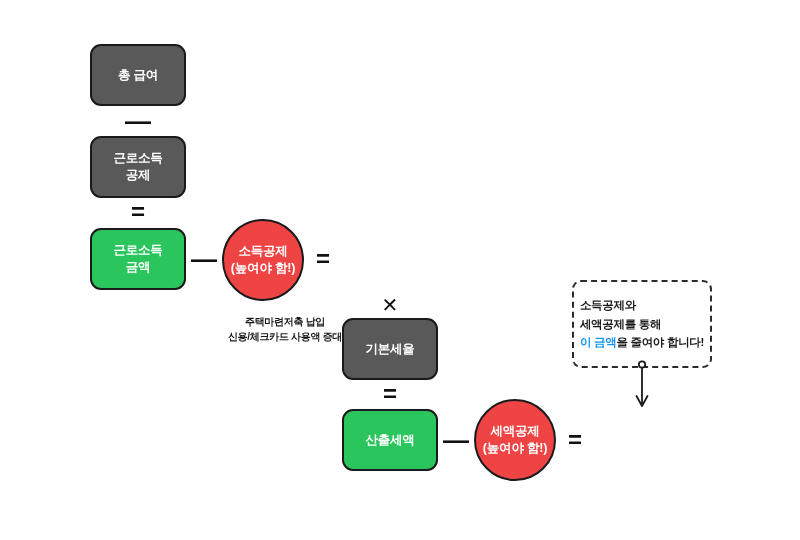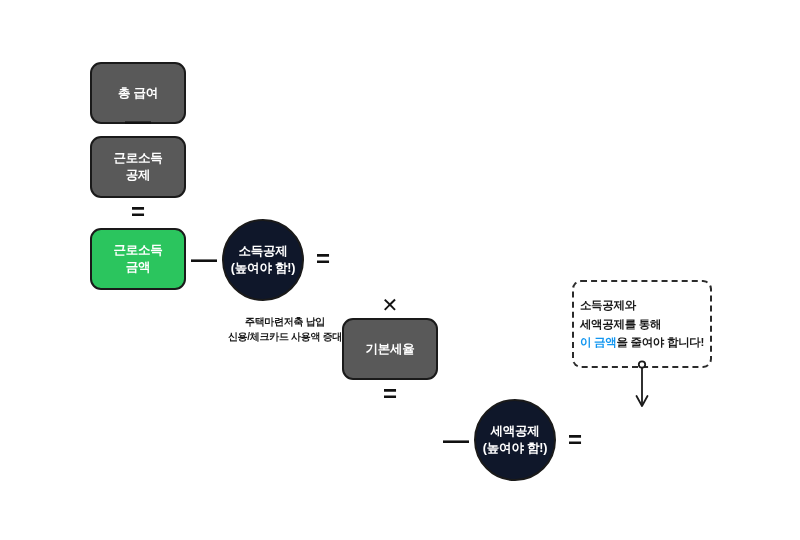--- a/index.html
+++ b/index.html
@@ -43,21 +43,21 @@
   .blue  { background: #1296f0; }
 
   .circle {
     position: absolute;
     box-sizing: border-box;
     display: flex;
     align-items: center;
     justify-content: center;
     text-align: center;
     border-radius: 50%;
-    background: #0f172a;
+    background: #ef4444;
     border: 2.5px solid #1a1a1a;
     color: #ffffff;
     font-weight: bold;
     font-size: 12.5px;
     line-height: 1.35;
     white-space: pre-line;
     letter-spacing: -0.2px;
   }
 
   
@@ -111,21 +111,21 @@
   .arrow-svg {
     position: absolute;
     overflow: visible;
   }
 </style>
 </head>
 <body>
 
 <div id="canvas">
 
-  <div class="node rect gray" style="left:90px; top:44px; width:96px; height:62px;margin-top:18px;">총 급여</div>
+  <div class="node rect gray" style="left:90px; top:44px; width:96px; height:62px;">총 급여</div>
 
   <div class="op op-minus" style="left:110px; top:108px; width:56px; height:26px;">—</div>
 
   <div class="node rect gray" style="left:90px; top:136px; width:96px; height:62px;">근로소득
 공제</div>
 
   <div class="op op-equals" style="left:110px; top:199px; width:56px; height:26px;">=</div>
 
   <div class="node rect green" style="left:90px; top:228px; width:96px; height:62px;">근로소득
 금액</div>
@@ -140,20 +140,21 @@
 
   <div class="caption" style="left:195px; top:314px; width:180px;">주택마련저축 납입
 신용/체크카드 사용액 증대</div>
 
   <div class="op op-times" style="left:372px; top:292px; width:36px; height:26px;">✕</div>
 
   <div class="node rect gray" style="left:342px; top:318px; width:96px; height:62px;">기본세율</div>
 
   <div class="op op-equals" style="left:372px; top:381px; width:36px; height:26px;">=</div>
 
+  <div class="node rect green" style="left:342px; top:409px; width:96px; height:62px;">산출세액</div>
 
   <div class="op op-minus" style="left:438px; top:427px; width:36px; height:26px;">—</div>
 
   <div class="circle" style="left:474px; top:399px; width:82px; height:82px;">세액공제
 (높여야 함!)</div>
 
   <div class="op op-equals" style="left:556px; top:427px; width:38px; height:26px;">=</div>
 
 
 

